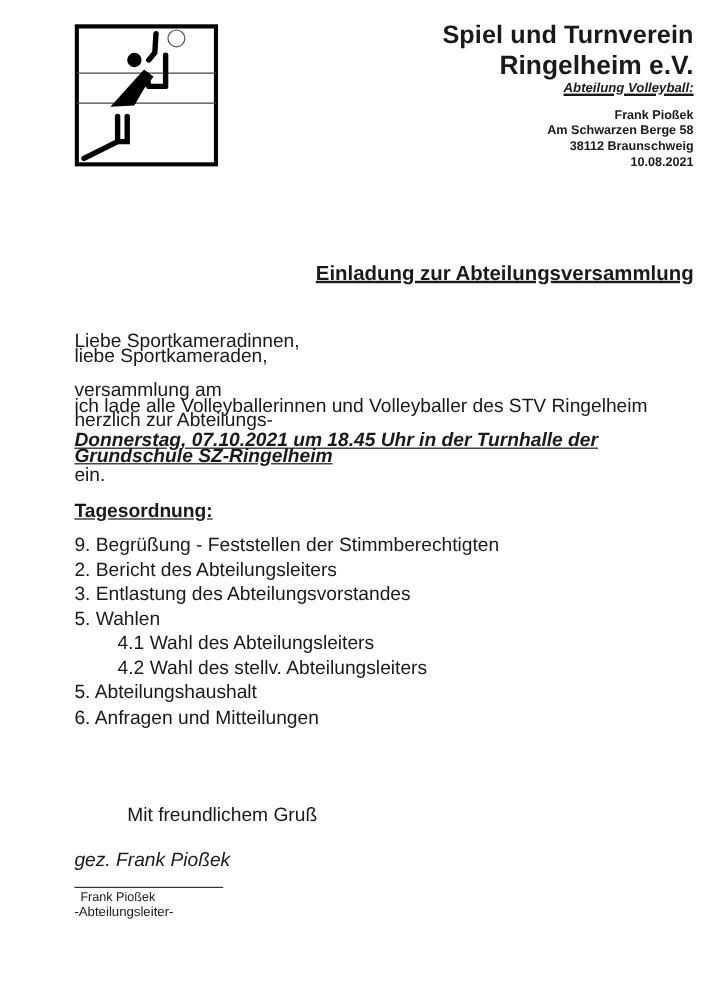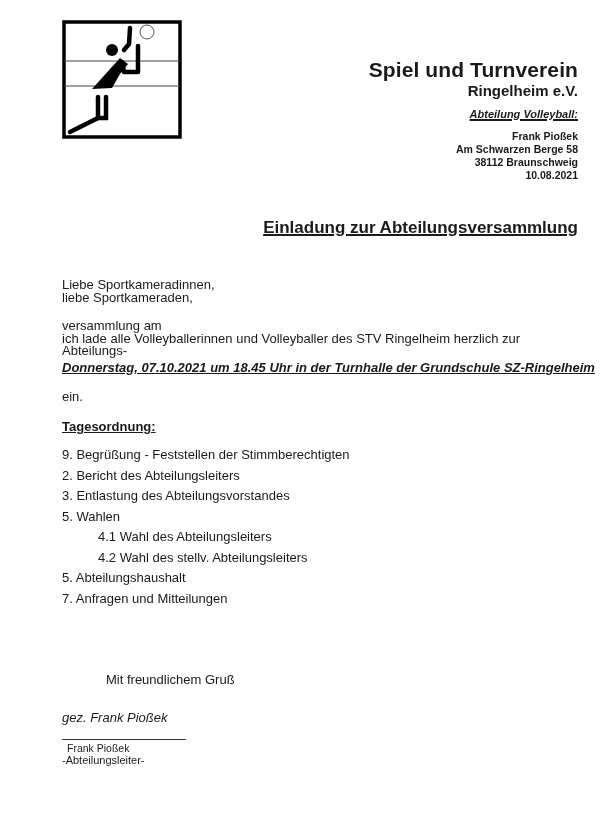--- a/index.html
+++ b/index.html
@@ -1,28 +1,28 @@
 <!DOCTYPE html>
 <html><head>
 <meta charset="utf-8">
 <style>
   html, body { margin: 0; padding: 0; background: #ffffff; }
   body { width: 600px; height: 833px; position: relative; overflow: hidden;
          font-family: "Liberation Sans", sans-serif; color: #1a1a1a; }
   .abs { position: absolute; }
   #logo { left: 62px; top: 20px; width: 120px; height: 119px; }
-  .hdr { right: 22px; text-align: right; font-weight: bold; margin-top: 40px; }
+  .hdr { right: 22px; text-align: right; font-weight: bold; }
   #org1 { top: 18px; font-size: 21px; letter-spacing: 0.1px; }
-  #org2 { top: 42px; font-size: 15px; }
+  #org2 { top: 42px; font-size: 22px; }
   #dept { top: 68px; font-size: 11px; font-style: italic; text-decoration: underline; text-decoration-thickness: 1.5px; }
   .addr { font-size: 10.5px; line-height: 13px; }
   #addr-block { top: 90px; }
   #title { right: 22px; top: 218px; font-size: 17px; font-weight: bold; 
            text-decoration: underline; text-decoration-thickness: 2px; }
-  .txt { left: 62px; font-size: 13px; line-height: 12.5px; }
+  .txt { left: 62px; font-size: 16px; line-height: 12.5px; }
   #greet { top: 279px; }
   #intro { top: 320px; width: 520px; }
   #when { top: 362px; font-weight: bold; font-style: italic; text-decoration: underline; }
   #ein { top: 391px; }
   #agenda-head { top: 421px; font-weight: bold; text-decoration: underline; }
   #agenda { top: 448px; }
   .ag-item { height: 20.5px; line-height: 14px; }
   .ag-sub { padding-left: 36px; }
   #closing { top: 674px; margin-left: 44px; }
   #sig { top: 712px; font-style: italic; }
@@ -73,20 +73,20 @@
 
 <div id="agenda-head" class="abs txt">Tagesordnung:</div>
 <div id="agenda" class="abs txt">
     <div class="ag-item">9. Begrüßung - Feststellen der Stimmberechtigten</div>
     <div class="ag-item">2. Bericht des Abteilungsleiters</div>
     <div class="ag-item">3. Entlastung des Abteilungsvorstandes</div>
     <div class="ag-item">5. Wahlen</div>
     <div class="ag-item ag-sub">4.1 Wahl des Abteilungsleiters</div>
     <div class="ag-item ag-sub">4.2 Wahl des stellv. Abteilungsleiters</div>
     <div class="ag-item">5. Abteilungshaushalt</div>
-    <div class="ag-item">7. Anfragen und Mitteilungen</div>
+    <div class="ag-item">6. Anfragen und Mitteilungen</div>
   </div>
 
 <div id="closing" class="abs txt">Mit freundlichem Gruß</div>
 <div id="sig" class="abs txt">gez. Frank Pioßek</div>
 <div id="sigline" class="abs"></div>
 <div id="signame" class="abs">Frank Pioßek</div>
 <div id="sigrole" class="abs">-Abteilungsleiter-</div>
 
 </body></html>

